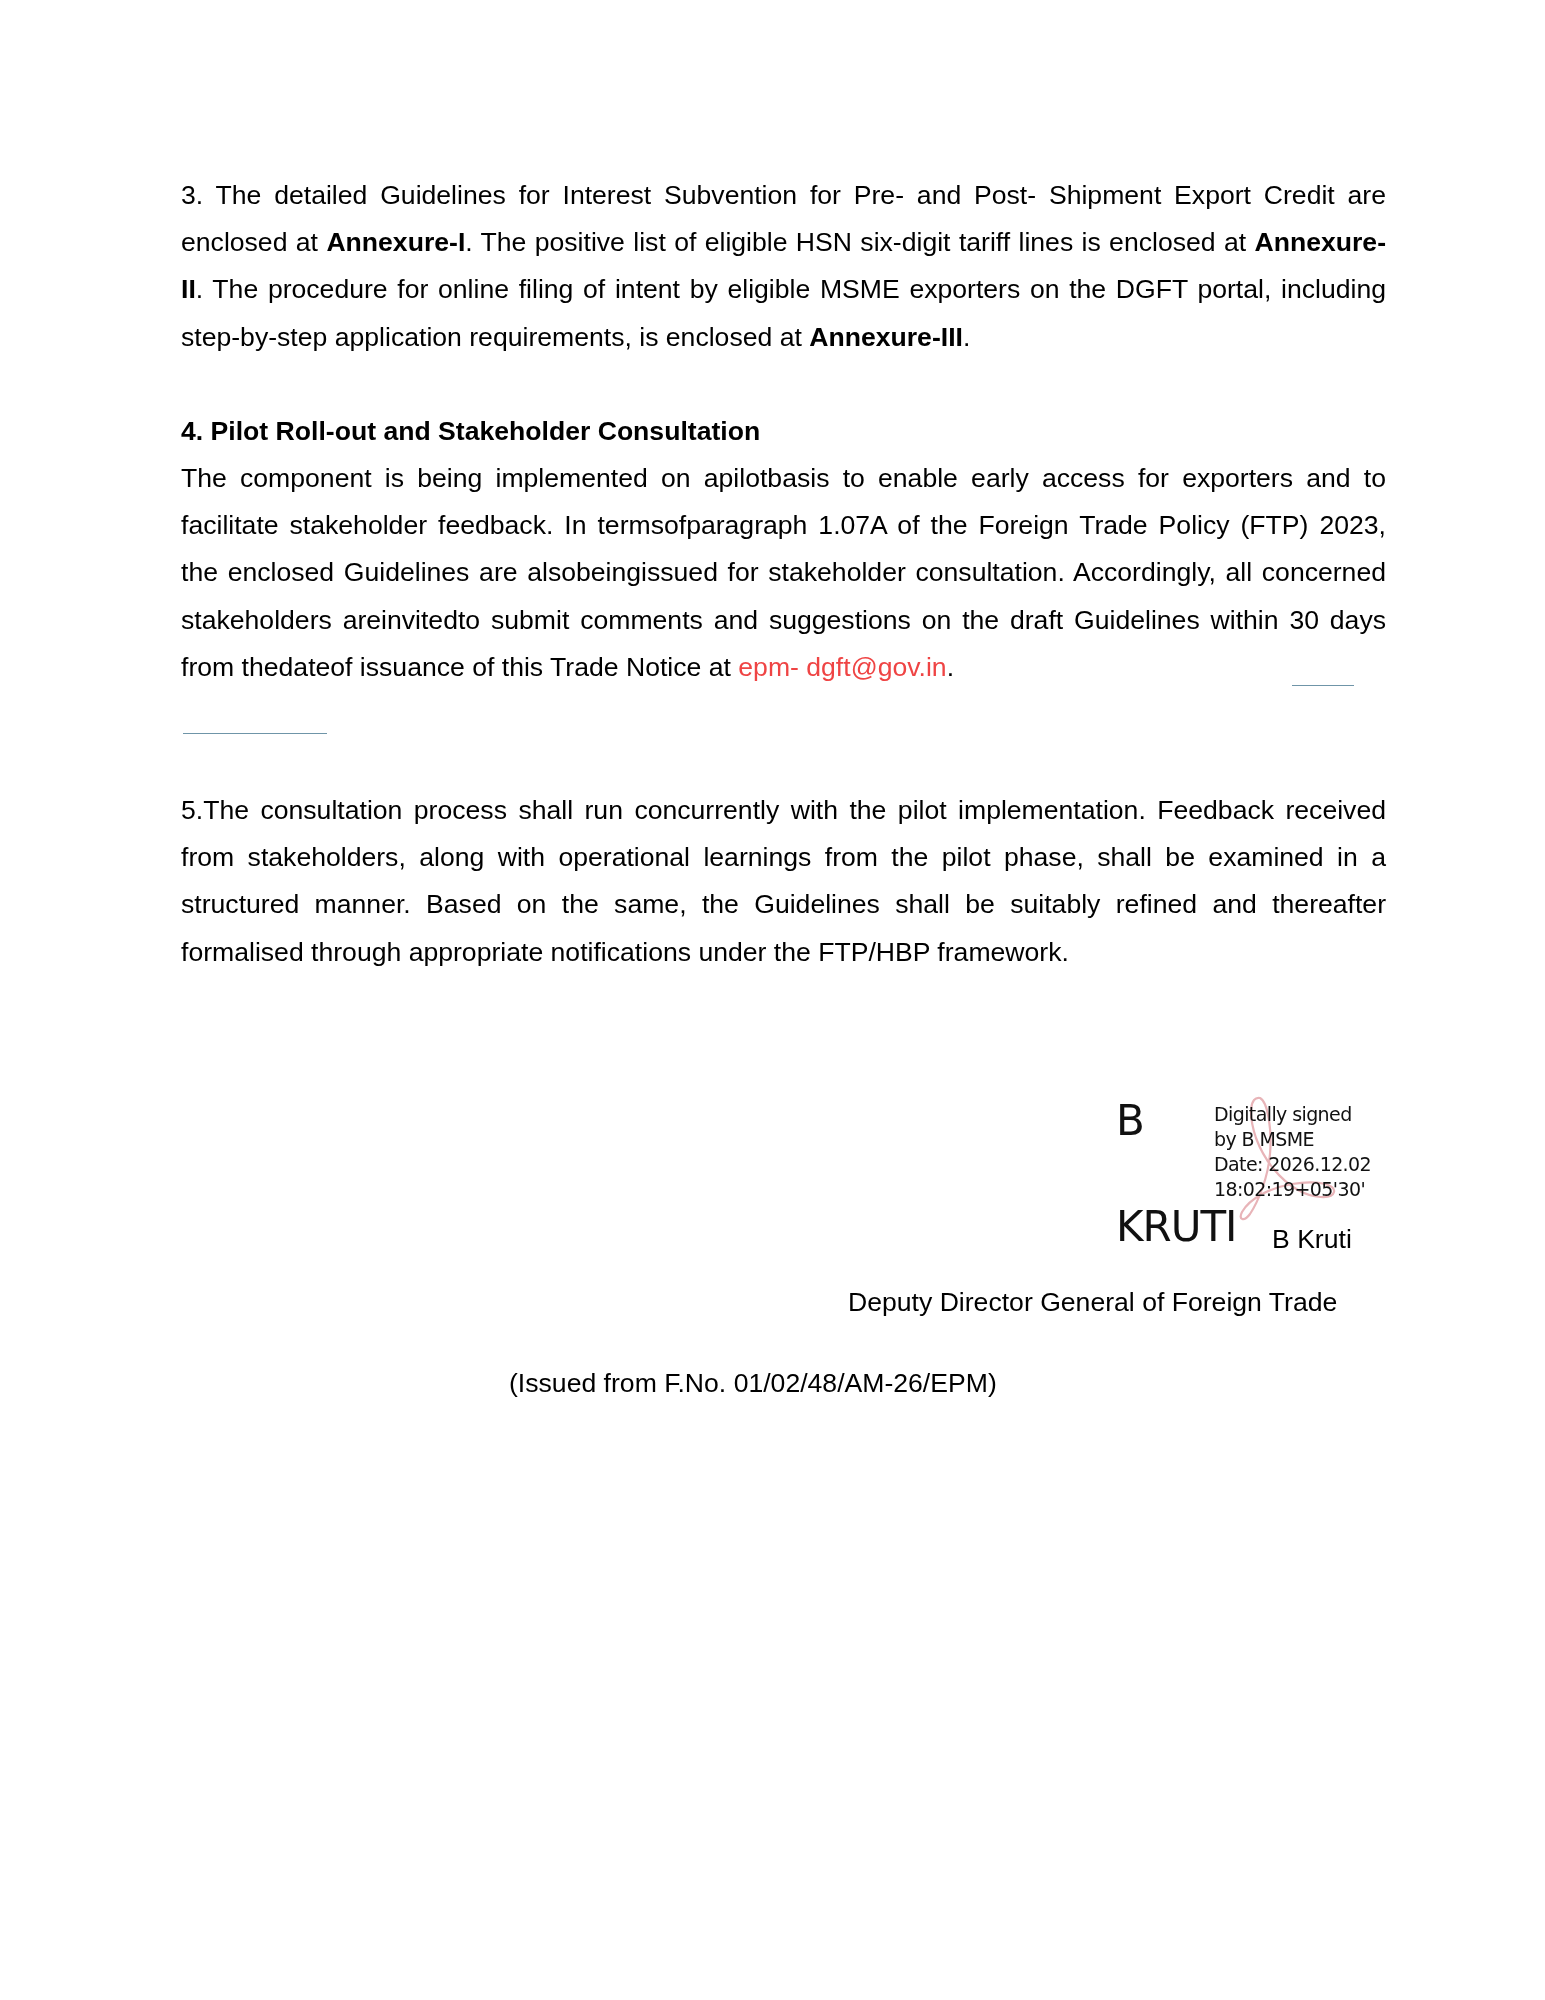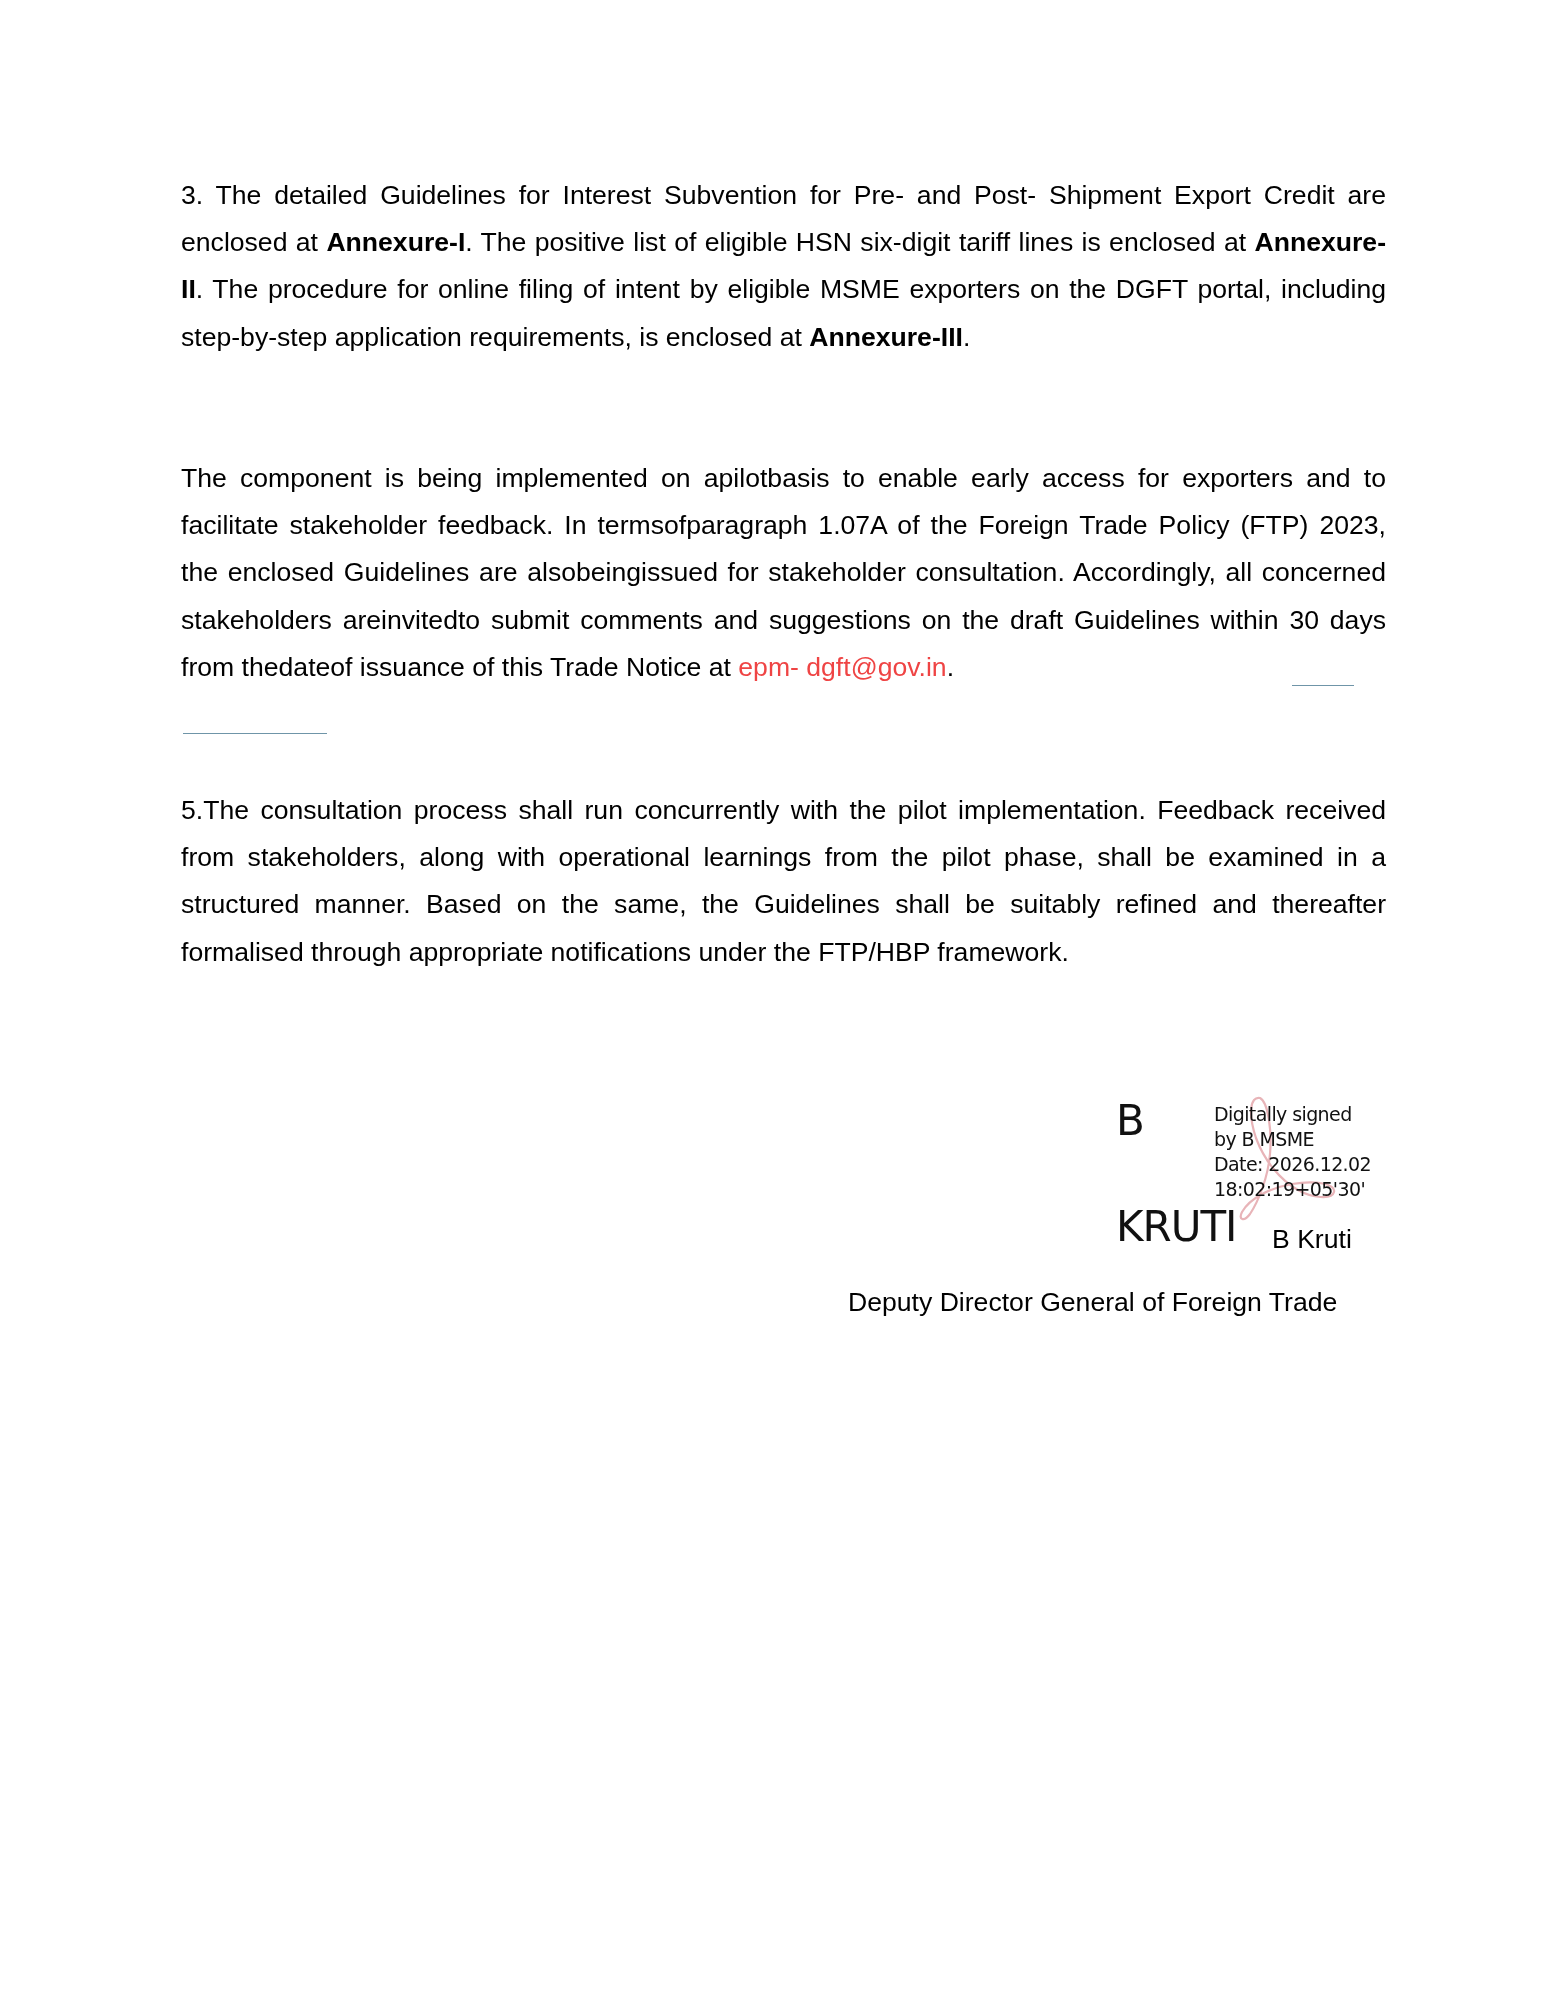--- a/index.html
+++ b/index.html
@@ -95,20 +95,21 @@
     white-space: nowrap;
   }
 </style>
 </head>
 <body>
 
 <div class="page">
 
   <p class="para" id="p3"><span>3. The detailed Guidelines for Interest Subvention for Pre- and Post- Shipment Export Credit are enclosed at </span><b>Annexure-I</b><span>. The positive list of eligible HSN six-digit tariff lines is enclosed at </span><b>Annexure-II</b><span>. The procedure for online filing of intent by eligible MSME exporters on the DGFT portal, including step-by-step application requirements, is enclosed at </span><b>Annexure-III</b><span>.</span></p>
 
+  <p class="para" id="h4">4. Pilot Roll-out and Stakeholder Consultation</p>
 
   <p class="para" id="p4"><span>The component is being implemented on apilotbasis to enable early access for exporters and to facilitate stakeholder feedback. In termsofparagraph 1.07A of the Foreign Trade Policy (FTP) 2023, the enclosed Guidelines are alsobeingissued for stakeholder consultation. Accordingly, all concerned stakeholders areinvitedto submit comments and suggestions on the draft Guidelines within 30 days from thedateof issuance of this Trade Notice at </span><span class="email">epm- dgft@gov.in</span><span>.</span></p>
 
   <div class="rule" id="rule-a"></div>
   <div class="rule" id="rule-b"></div>
 
   <p class="para" id="p5">5.The consultation process shall run concurrently with the pilot implementation. Feedback received from stakeholders, along with operational learnings from the pilot phase, shall be examined in a structured manner. Based on the same, the Guidelines shall be suitably refined and thereafter formalised through appropriate notifications under the FTP/HBP framework.</p>
 
 
   <div>
@@ -121,14 +122,15 @@
       <div>Digitally signed</div>
       <div>by B MSME</div>
       <div>Date: 2026.12.02</div>
       <div>18:02:19+05'30'</div>
     </div>
   </div>
 
   <div class="signer" id="signer-name">B Kruti</div>
   <div class="signer" id="signer-title">Deputy Director General of Foreign Trade</div>
 
+  <div id="file-no">(Issued from F.No. 01/02/48/AM-26/EPM)</div>
 
 </div>
 
 </body></html>

